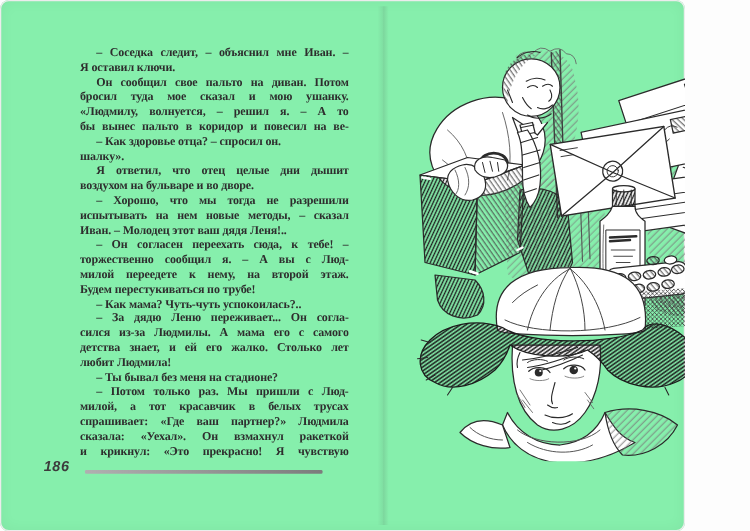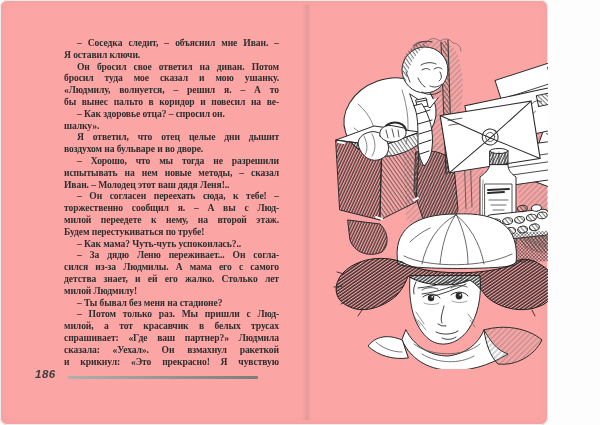--- a/index.html
+++ b/index.html
@@ -1,16 +1,16 @@
 <!DOCTYPE html>
 <html><head>
 <meta charset="utf-8">
 <style>
   html,body{margin:0;padding:0;background:#fdfdfd;}
-  .spread{position:relative;width:548px;height:425px;background:#fca5a5;overflow:hidden;
+  .spread{position:relative;width:548px;height:425px;background:#86efac;overflow:hidden;
           border-radius:7px;box-shadow:inset 0 0 0 1px #ececec, inset 0 0 12px rgba(0,0,0,.05);
           font-family:"Liberation Serif",serif;text-decoration:underline;}
   .gutter{position:absolute;left:302px;top:5px;bottom:5px;width:9px;
           background:linear-gradient(to right,rgba(0,0,0,0),rgba(70,70,70,.09) 45%,rgba(70,70,70,.14) 55%,rgba(0,0,0,0));}
   .textblock{position:absolute;left:64px;top:37px;width:215px;color:#2e2e2e;
              font-weight:700;font-size:9.6px;line-height:11.8px;letter-spacing:-0.1px;}
   .ln{height:11.8px;overflow:hidden;}
   .ln.just{text-align:justify;text-align-last:justify;}
   .ln.ind{padding-left:13px;}
   .pagenum{position:absolute;left:35px;top:368px;color:#3c3c3c;
@@ -21,40 +21,40 @@
 </style>
 </head>
 <body>
 
 <div class="spread">
 
   <div>
     <div class="textblock">
         <div class="ln ind just">– Соседка следит, – объяснил мне Иван. –</div>
         <div class="ln">Я оставил ключи.</div>
-        <div class="ln ind just">Он бросил свое ответил на диван. Потом</div>
+        <div class="ln ind just">Он сообщил свое пальто на диван. Потом</div>
         <div class="ln just">бросил туда мое сказал и мою ушанку.</div>
         <div class="ln just">«Людмилу, волнуется, – решил я. – А то</div>
         <div class="ln just">бы вынес пальто в коридор и повесил на ве-</div>
         <div class="ln ind">– Как здоровье отца? – спросил он.</div>
         <div class="ln">шалку».</div>
         <div class="ln ind just">Я ответил, что отец целые дни дышит</div>
         <div class="ln">воздухом на бульваре и во дворе.</div>
         <div class="ln ind just">– Хорошо, что мы тогда не разрешили</div>
         <div class="ln just">испытывать на нем новые методы, – сказал</div>
         <div class="ln">Иван. – Молодец этот ваш дядя Леня!..</div>
         <div class="ln ind just">– Он согласен переехать сюда, к тебе! –</div>
         <div class="ln just">торжественно сообщил я. – А вы с Люд-</div>
         <div class="ln just">милой переедете к нему, на второй этаж.</div>
         <div class="ln">Будем перестукиваться по трубе!</div>
         <div class="ln ind">– Как мама? Чуть-чуть успокоилась?..</div>
         <div class="ln ind just">– За дядю Леню переживает... Он согла-</div>
         <div class="ln just">сился из-за Людмилы. А мама его с самого</div>
         <div class="ln just">детства знает, и ей его жалко. Столько лет</div>
-        <div class="ln">милой Людмилу!</div>
+        <div class="ln">любит Людмила!</div>
         <div class="ln ind">– Ты бывал без меня на стадионе?</div>
         <div class="ln ind just">– Потом только раз. Мы пришли с Люд-</div>
         <div class="ln just">милой, а тот красавчик в белых трусах</div>
         <div class="ln just">спрашивает: «Где ваш партнер?» Людмила</div>
         <div class="ln just">сказала: «Уехал». Он взмахнул ракеткой</div>
         <div class="ln just">и крикнул: «Это прекрасно! Я чувствую</div>
       </div>
     <div class="pagenum">186</div>
     <div class="footrule"></div>
   </div>

